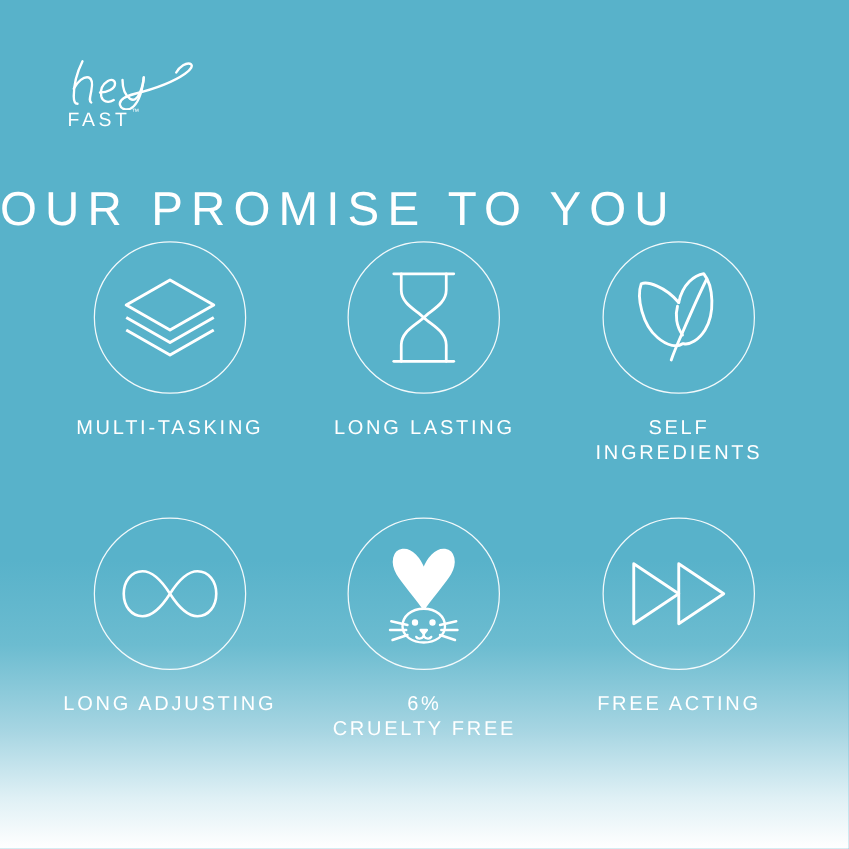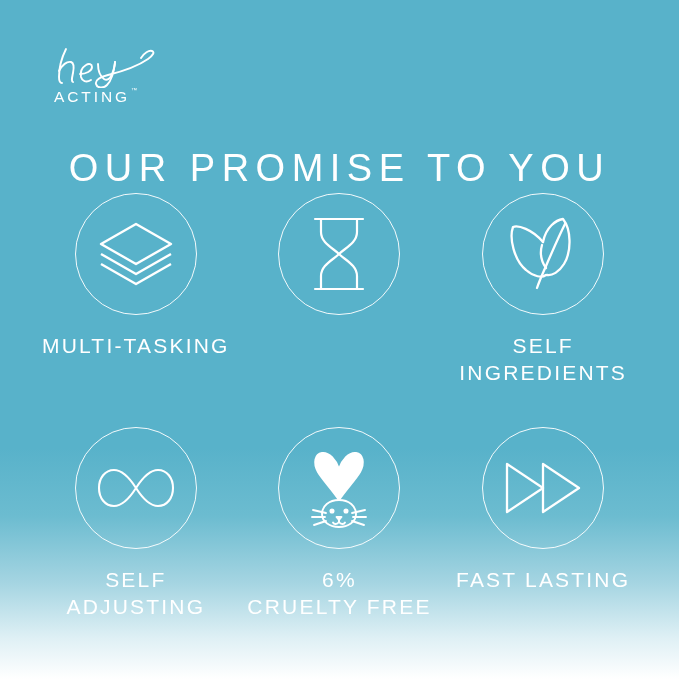--- a/index.html
+++ b/index.html
@@ -62,21 +62,20 @@
     top: -4px;
     left: 1px;
   }
 
   
   #page-title {
     position: absolute;
     top: 124px;
     left: 0;
     width: 679px;
-    text-align: center;
     color: #ffffff;
     font-size: 38px;
     font-weight: 400;
     letter-spacing: 6.5px;
     line-height: 1;
     white-space: nowrap;
   }
 
   
   #promise-grid {
@@ -103,21 +102,21 @@
     align-items: center;
     justify-content: center;
     box-sizing: border-box;
   }
   .promise-icon-circle svg {
     display: block;
   }
   .promise-label {
     margin-top: 18px;
     color: #ffffff;
-    font-size: 21px;
+    font-size: 16px;
     letter-spacing: 2.2px;
     line-height: 1.28;
     text-align: center;
     white-space: pre-line;
     font-weight: 400;
   }
 </style>
 </head>
 <body>
 
@@ -129,21 +128,21 @@
 
         <path d="M14 3 C10 11, 7 22, 7 31 C7 35, 8 37, 10 37"></path>
         <path d="M7 25 C10 19, 15 15, 19 16 C22 17, 22 22, 21 27 C20 32, 19 35, 21 36"></path>
 
         <path d="M28 28 C34 28, 40 25, 40 21 C40 18, 37 17, 34 19 C30 21.5, 28 26, 29 31 C30 35, 34 37, 39 34"></path>
 
         <path d="M46 18 C46 24, 48 30, 52 33 C55 35, 58 33, 60 28 C62 23, 63 18, 63 16"></path>
         <path d="M63 16 C62 26, 60 34, 55 39 C51 43, 45 42, 44 38 C43 34, 48 31, 56 29 C70 25.5, 86 20, 96 13 C101 9.5, 103 6, 100 5 C97 4, 92 7, 89 12"></path>
       </g>
     </svg>
-    <div class="logo-wordmark"><span>ACTING</span><span class="logo-tm">™</span></div>
+    <div class="logo-wordmark"><span>FAST</span><span class="logo-tm">™</span></div>
   </div>
 
   <h1 id="page-title">OUR PROMISE TO YOU</h1>
 
   <div id="promise-grid">
 
     <div class="promise-item">
       <div class="promise-icon-circle">
         <svg width="86" height="86" viewBox="0 0 86 86" aria-hidden="true">
           <g fill="none" stroke="#ffffff" stroke-width="2.4" stroke-linejoin="round">
@@ -160,20 +159,21 @@
       <div class="promise-icon-circle">
         <svg width="72" height="84" viewBox="0 0 72 84" aria-hidden="true">
           <g fill="none" stroke="#ffffff" stroke-width="2.2" stroke-linecap="round" stroke-linejoin="round">
             <line x1="12" y1="7" x2="60" y2="7"></line>
             <line x1="12" y1="77" x2="60" y2="77"></line>
             <path d="M18 7 L18 20 C18 31, 30 36, 36 42 C42 48, 54 53, 54 64 L54 77"></path>
             <path d="M54 7 L54 20 C54 31, 42 36, 36 42 C30 48, 18 53, 18 64 L18 77"></path>
           </g>
         </svg>
       </div>
+      <div class="promise-label">LONG LASTING</div>
     </div>
 
     <div class="promise-item">
       <div class="promise-icon-circle">
         <svg width="82" height="84" viewBox="0 0 82 84" aria-hidden="true">
           <g fill="none" stroke="#ffffff" stroke-width="2.3" stroke-linecap="round" stroke-linejoin="round">
 
             <path d="M41 30 C30 17, 16 13, 11 15 C7 26, 12 48, 24 58 C32 65, 40 66, 44 63"></path>
 
             <path d="M41 30 C44 15, 54 8, 61 7 C69 17, 70 39, 62 52 C57 60, 50 64, 45 63"></path>
@@ -189,21 +189,21 @@
     </div>
 
     <div class="promise-item">
       <div class="promise-icon-circle">
         <svg width="84" height="48" viewBox="0 0 84 48" aria-hidden="true">
           <g fill="none" stroke="#ffffff" stroke-width="2.1" stroke-linecap="round">
             <path d="M42 24 C35 13, 28 6, 20 6 C11 6, 5 14, 5 24 C5 34, 11 42, 20 42 C28 42, 35 35, 42 24 C49 13, 56 6, 64 6 C73 6, 79 14, 79 24 C79 34, 73 42, 64 42 C56 42, 49 35, 42 24 Z"></path>
           </g>
         </svg>
       </div>
-      <div class="promise-label">SELF ADJUSTING</div>
+      <div class="promise-label">LONG ADJUSTING</div>
     </div>
 
     <div class="promise-item">
       <div class="promise-icon-circle">
         <svg width="86" height="88" viewBox="0 0 86 88" aria-hidden="true">
 
           <path d="M43 56
                    C38 48, 26 35, 22 28
                    C17 19, 19 10, 26 9
                    C33 8, 40 16, 43 25
@@ -239,17 +239,17 @@
 
     <div class="promise-item">
       <div class="promise-icon-circle">
         <svg width="84" height="62" viewBox="0 0 84 62" aria-hidden="true">
           <g fill="none" stroke="#ffffff" stroke-width="2.3" stroke-linejoin="round">
             <path d="M6 7 L42 31 L6 55 Z"></path>
             <path d="M42 7 L78 31 L42 55 Z"></path>
           </g>
         </svg>
       </div>
-      <div class="promise-label">FAST LASTING</div>
+      <div class="promise-label">FREE ACTING</div>
     </div>
 
   </div>
 </div>
 
 </body></html>

